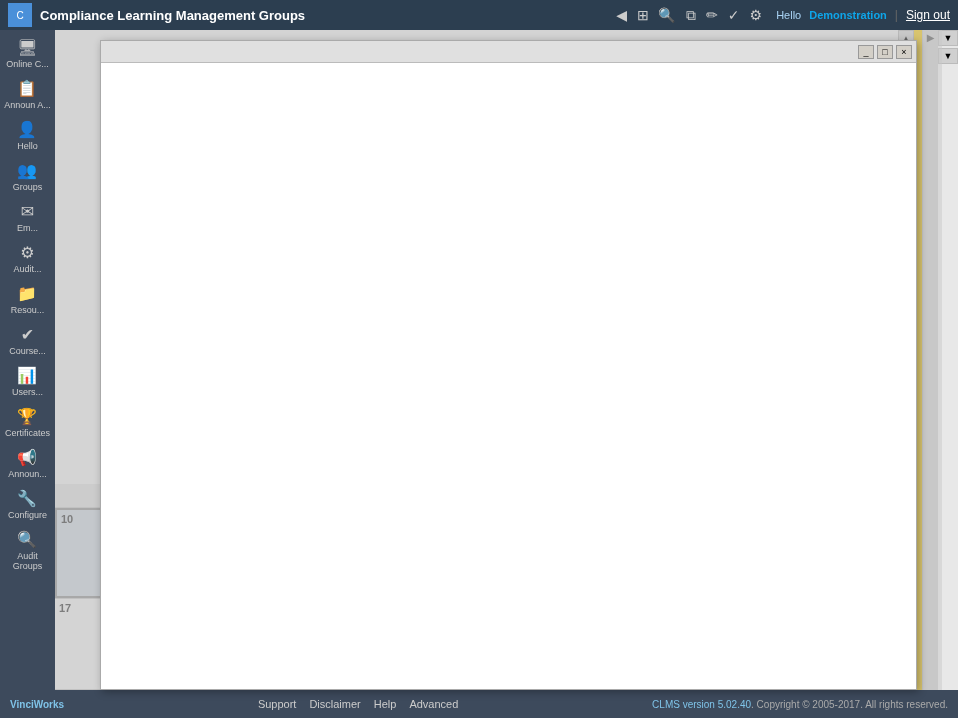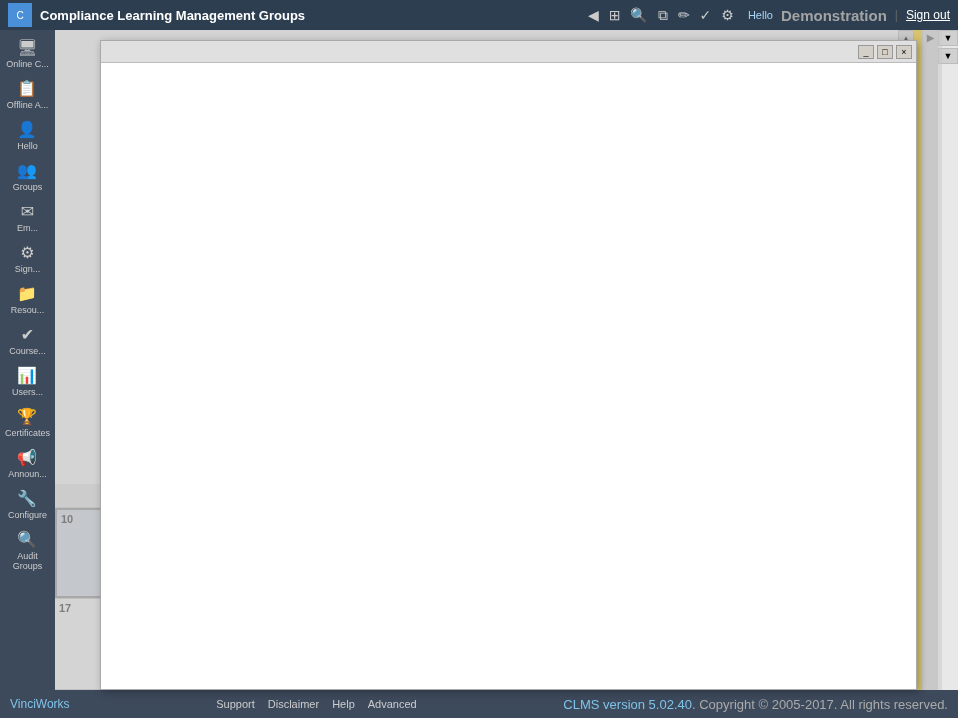--- a/index.html
+++ b/index.html
@@ -9,21 +9,21 @@
     #header {
       display: flex; align-items: center;
       background: #2c3e50; color: white;
       height: 30px; padding: 0 8px; gap: 8px;
     }
     #header .app-icon { width: 24px; height: 24px; background: #4a90d9; display: flex; align-items: center; justify-content: center; font-size: 10px; color: white; }
     #header .app-title { font-size: 13px; font-weight: bold; flex: 1; }
     #header .header-icons { display: flex; gap: 10px; align-items: center; }
     #header .header-icons span { color: #ccc; font-size: 14px; cursor: pointer; }
     #header .hello-text { color: #aad4f5; font-size: 11px; padding-left: 6px; }
-    #header .hello-name { color: #a3a3a3; font-size: 15px; font-weight: bold; }
+    #header .hello-name { color: #0ea5e9; font-size: 11px; font-weight: bold; }
     #header .separator { color: #666; }
     #header .signout { color: white; font-size: 12px; cursor: pointer; text-decoration: underline; }
 
     
     #main-layout { display: flex; height: calc(718px - 30px - 28px); }
 
     
     #sidebar {
       width: 55px; background: #3d4a5c; display: flex; flex-direction: column;
       align-items: center; padding-top: 4px; gap: 2px; overflow: hidden;
@@ -93,24 +93,24 @@
     
     #partial-row { display: flex; height: 22px; border-bottom: 1px solid #bbb; }
     .partial-cell { flex: 1; border-right: 1px solid #bbb; background: #e0e0e0; overflow: hidden; }
     .partial-cell:first-child { background: #d0d0d0; }
 
     
     #footer {
       height: 28px; background: #3d4a5c; display: flex; align-items: center;
       justify-content: space-between; padding: 0 10px;
     }
-    #footer .brand { color: #7fc3e8; font-size: 12px; font-weight: normal; }
+    #footer .brand { color: #7fc3e8; font-size: 10px; font-weight: bold; }
     #footer .footer-links { display: flex; gap: 13px; }
     #footer .footer-links a { color: #ccc; font-size: 11px; text-decoration: none; cursor: pointer; }
-    #footer .copyright { color: #aaa; font-size: 13px; }
+    #footer .copyright { color: #aaa; font-size: 10px; }
     #footer .copyright a { color: #7fc3e8; }
 
     
     .cal-cell.selected { background: #c0c8d0; border: 2px solid #888; }
   </style>
 </head>
 <body>
 
 <div id="header" data-name="header-bar">
   <div data-name="app-icon" class="app-icon">
@@ -137,37 +137,37 @@
 
 <div id="main-layout" data-name="main-layout">
 
   <div id="sidebar" data-name="sidebar">
     <div class="sidebar-item" data-name="sidebar-item-online">
       <span class="icon" data-name="online-icon">🖥</span>
       <span data-name="sidebar-label-online">Online C...</span>
     </div>
     <div class="sidebar-item" data-name="sidebar-item-offline">
       <span class="icon" data-name="offline-icon">📋</span>
-      <span data-name="sidebar-label-offline">Offline A...</span>
+      <span data-name="sidebar-label-offline">Announ A...</span>
     </div>
     <div class="sidebar-item" data-name="sidebar-item-users">
       <span class="icon" data-name="users-icon">👤</span>
       <span data-name="sidebar-label-users">Hello</span>
     </div>
     <div class="sidebar-item" data-name="sidebar-item-groups">
       <span class="icon" data-name="groups-icon">👥</span>
       <span data-name="sidebar-label-groups">Groups</span>
     </div>
     <div class="sidebar-item" data-name="sidebar-item-email">
       <span class="icon" data-name="email-icon">✉</span>
       <span data-name="sidebar-label-email">Em...</span>
     </div>
     <div class="sidebar-item" data-name="sidebar-item-nagware">
       <span class="icon" data-name="nagware-icon">⚙</span>
-      <span data-name="sidebar-label-nagware">Sign...</span>
+      <span data-name="sidebar-label-nagware">Audit...</span>
     </div>
     <div class="sidebar-item" data-name="sidebar-item-resources">
       <span class="icon" data-name="resources-icon">📁</span>
       <span data-name="sidebar-label-resources">Resou...</span>
     </div>
     <div class="sidebar-item" data-name="sidebar-item-approvals">
       <span class="icon" data-name="approvals-icon">✔</span>
       <span data-name="sidebar-label-approvals">Course...</span>
     </div>
     <div class="sidebar-item" data-name="sidebar-item-reports">

